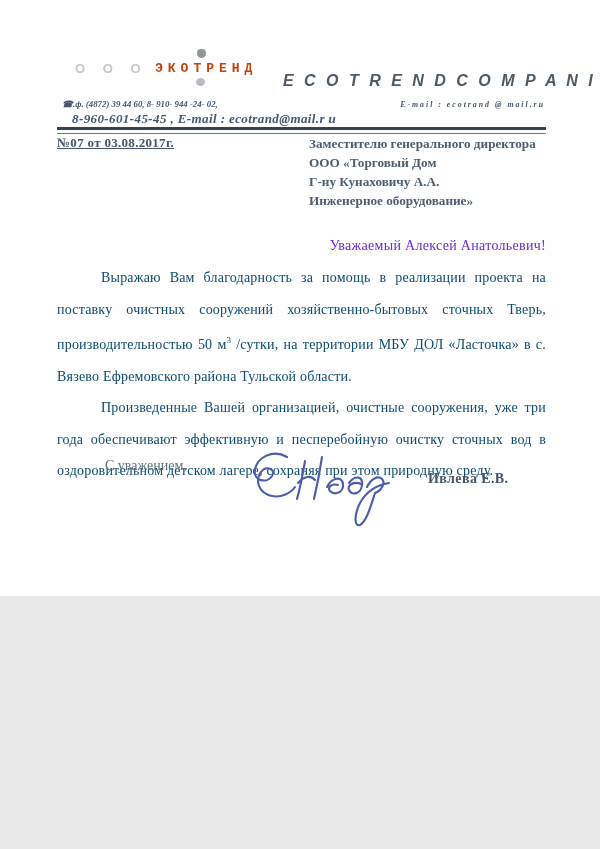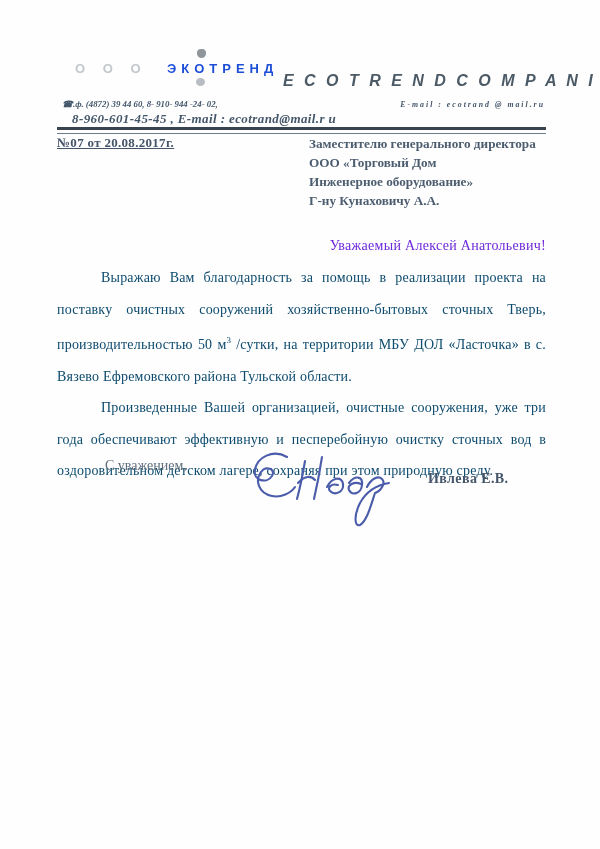--- a/index.html
+++ b/index.html
@@ -1,35 +1,35 @@
 <!DOCTYPE html>
 <html><head>
 <meta charset="utf-8">
 <style>
   html,body{margin:0;padding:0;background:#e9e9e9;}
   .page{
     position:relative;
-    width:600px;height:849px;
+    width:600px;height:596px;
     margin:0 auto;
     background:#fefefe;
     overflow:hidden;
     font-family:"Liberation Serif", serif;
     color:#5f6e7c;
   }
   
   .logo-row{position:absolute;left:75px;top:52px;width:260px;height:34px;}
   .logo-ooo{
     position:absolute;left:0;top:9px;
     font-family:"Liberation Sans", sans-serif;
     font-size:13px;letter-spacing:7px;color:#c3c8cd;font-weight:bold;
   }
   .logo-brand{
     position:absolute;left:80px;top:9px;
-    font-family:Liberation Sans, sans-serif;
-    font-size:13px;letter-spacing:5px;color:#1d4ed8;font-weight:bold;margin-left:12px;
+    font-family:Liberation Mono, monospace;
+    font-size:13px;letter-spacing:5px;color:#c2410c;font-weight:bold;
   }
   .logo-diamond-top{
     position:absolute;left:122px;top:-3px;
     width:9px;height:9px;background:#8e959b;border-radius:45% 45% 50% 50%;
   }
   .logo-diamond-bottom{
     position:absolute;left:121px;top:26px;
     width:9px;height:8px;background:#b7bdc2;border-radius:50%;
   }
   
@@ -111,27 +111,27 @@
 
   <div class="company-en">E C O T R E N D   C O M P A N I</div>
   <div class="addr2">
     <span>☎.ф. (4872) 39 44 60,  8- 910- 944 -24- 02,</span>
     <span class="email-right">E-mail : ecotrand @ mail.ru</span>
   </div>
   <div class="addr3">8-960-601-45-45 , E-mail  :  ecotrand@mail.r u</div>
 
   <div class="rule"></div>
 
-  <div class="ref">№07 от 20.08.2017г.</div>
+  <div class="ref">№07 от 03.08.2017г.</div>
 
   <div class="addressee">
     <div>Заместителю генерального директора</div>
     <div>ООО «Торговый Дом</div>
+    <div>Г-ну Кунаховичу А.А.</div>
     <div>Инженерное оборудование»</div>
-    <div>Г-ну Кунаховичу А.А.</div>
   </div>
 
   <div class="salutation">Уважаемый Алексей Анатольевич!</div>
 
   <div class="body-text">
     <p><span>Выражаю Вам благодарность за помощь в реализации проекта на поставку очистных сооружений хозяйственно-бытовых сточных Тверь, производительностью 50 м</span><sup>3</sup><span> /сутки, на территории МБУ ДОЛ «Ласточка» в с. Вязево Ефремовского района Тульской области.</span></p>
     <p>Произведенные Вашей организацией, очистные сооружения, уже три года обеспечивают эффективную и песперебойную очистку сточных вод в оздоровительном детском лагере, сохраняя при этом природную среду.</p>
   </div>
 
   <div class="closing">

